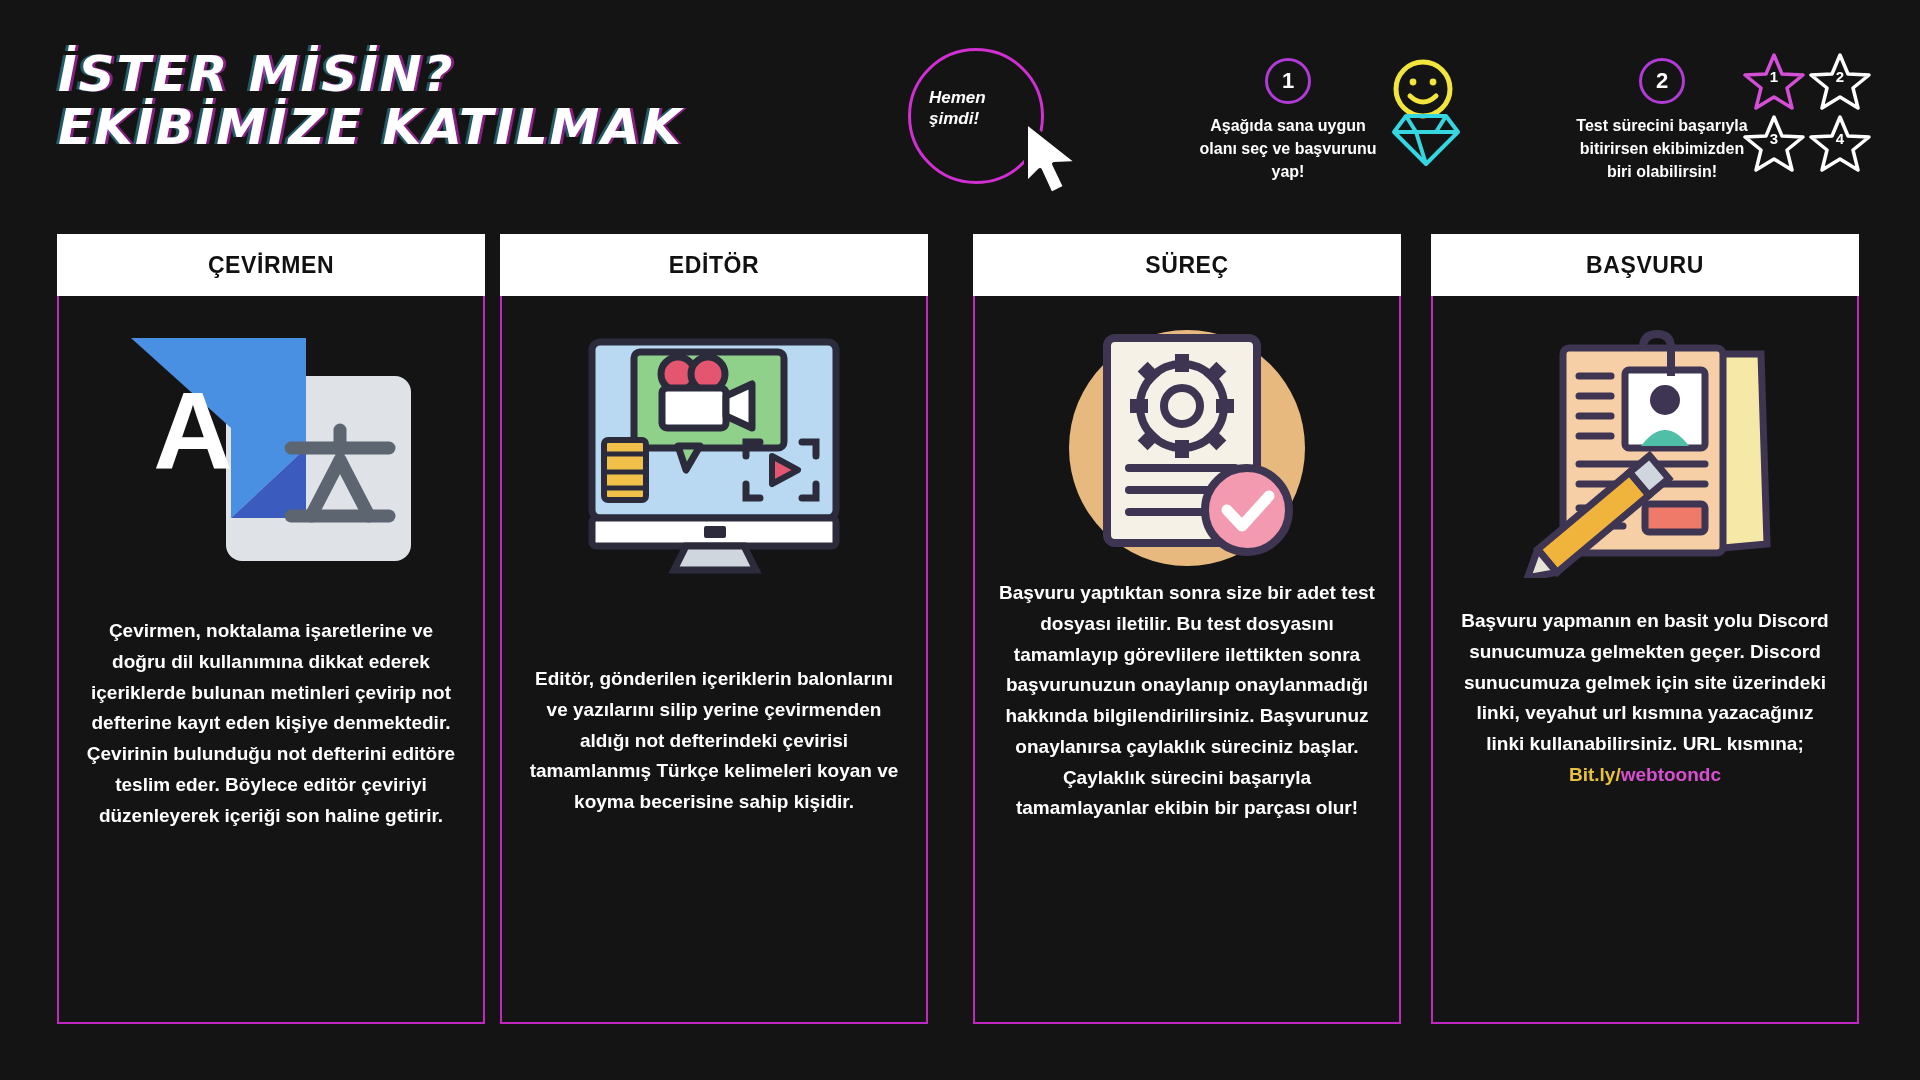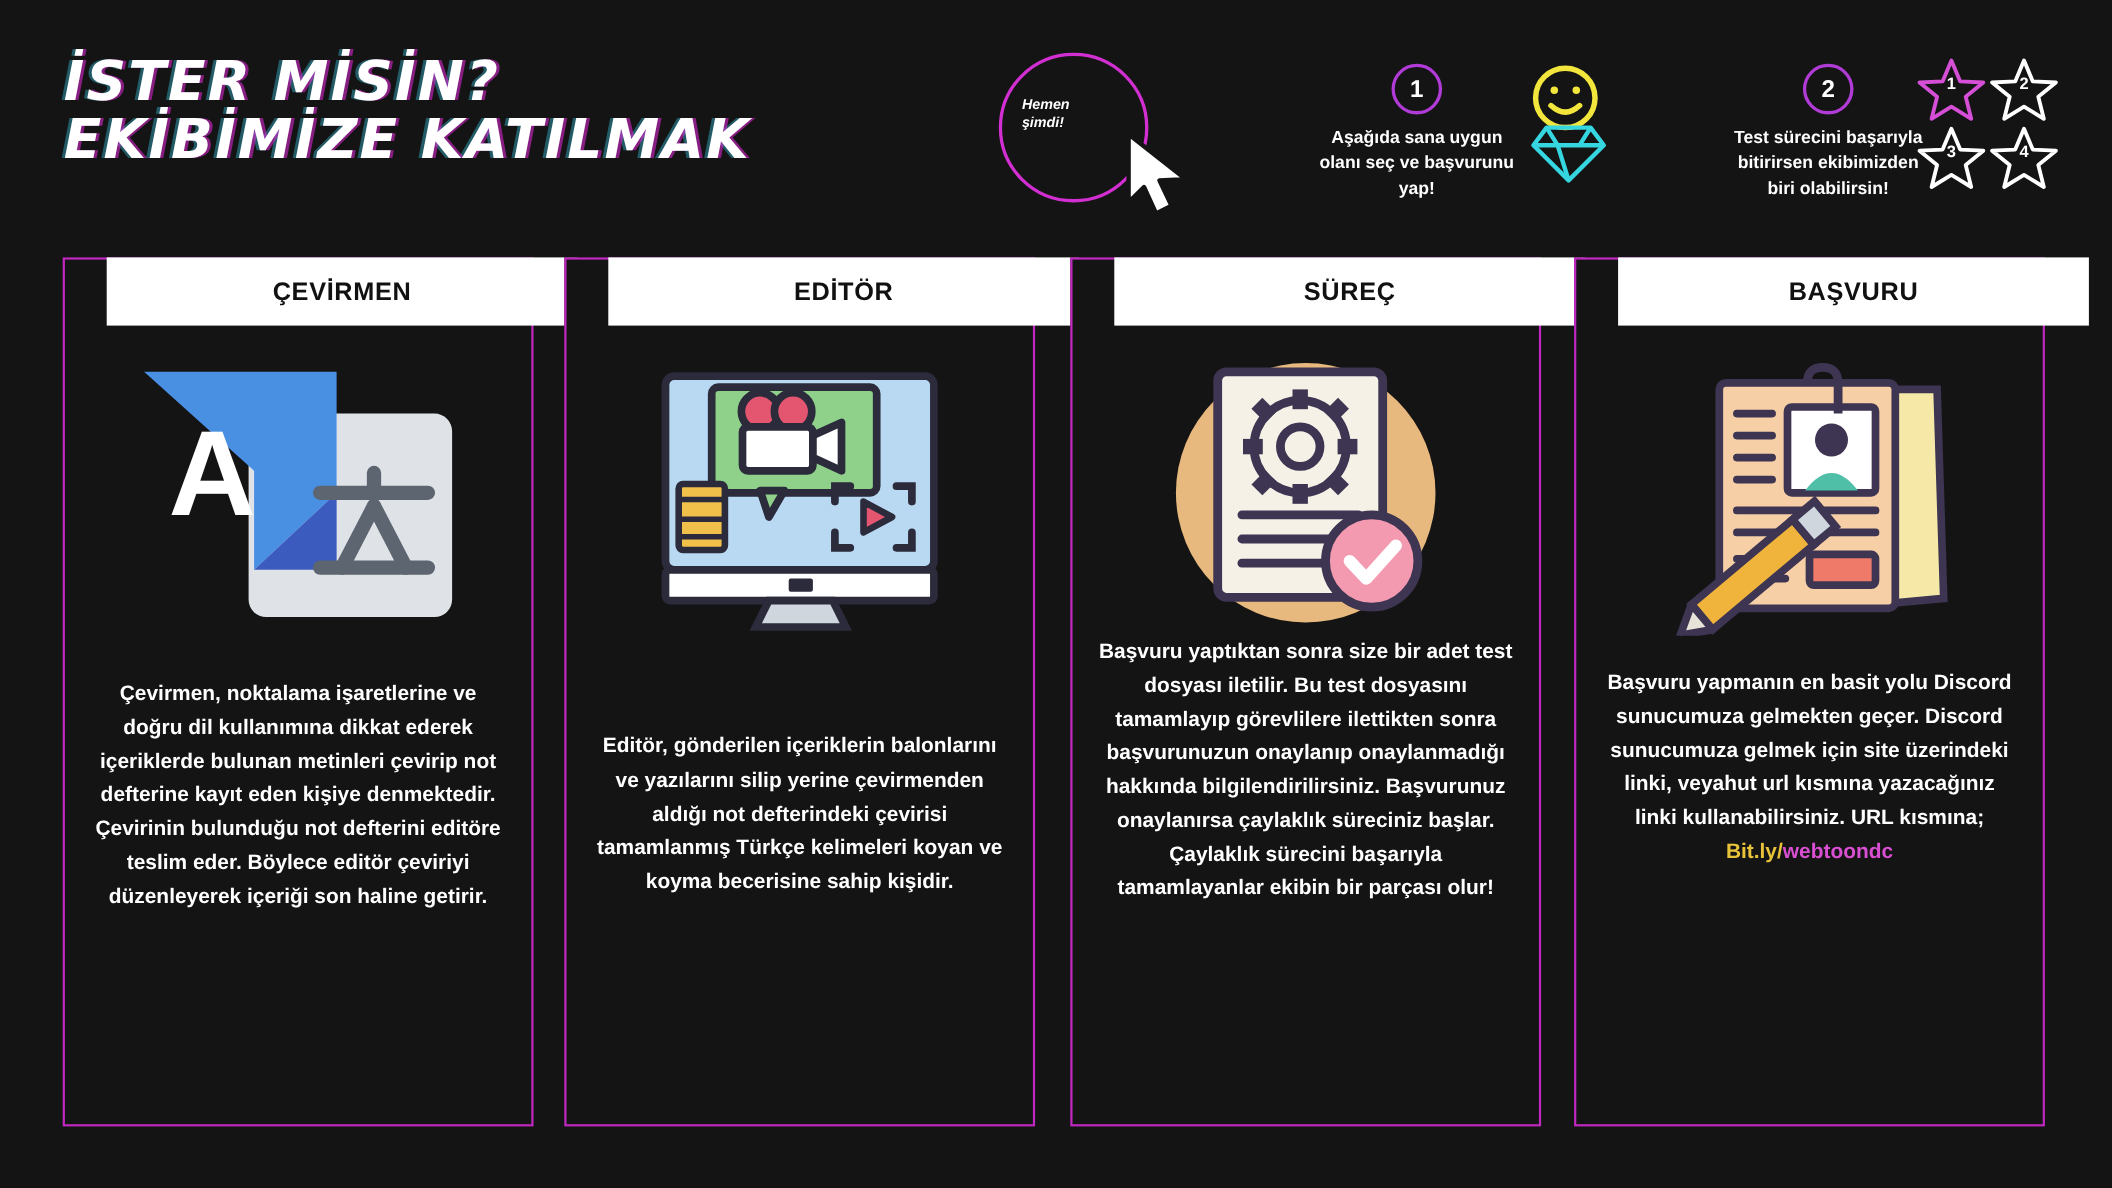--- a/index.html
+++ b/index.html
@@ -45,21 +45,21 @@
     border: 3px solid #d22fd2;
     border-radius: 50%;
   }
   .stamp-text {
     position: absolute;
     left: 18px; top: 36px;
     width: 100px;
     color: #ffffff;
     font-weight: bold;
     font-style: italic;
-    font-size: 13px;
+    font-size: 17px;
     line-height: 1.25;
     text-align: left;
   }
   .cursor-arrow {
     position: absolute;
     left: 1020px; top: 118px;
     width: 70px; height: 80px;
   }
 
   
@@ -111,30 +111,30 @@
   }
   .card {
     position: absolute;
     top: 6px;
     width: 428px;
     height: 790px;
     border: 2px solid #c128c1;
     background: #141414;
   }
   .card:nth-of-type(1) { left: 57px; }
-  .card:nth-of-type(2) { left: 513px; padding-left: 14px; }
+  .card:nth-of-type(2) { left: 500px; padding-left: 14px; }
   .card:nth-of-type(3) { left: 973px; }
   .card:nth-of-type(4) { left: 1431px; }
 
   .card-head {
     position: absolute;
     left: -2px; top: -2px;
     width: 428px; height: 62px;
     background: #ffffff;
-    display: flex; align-items: center; justify-content: center; margin-left: 40px;
+    display: flex; align-items: center; justify-content: center;
   }
   .card-head span {
     color: #111111;
     font-weight: bold;
     font-size: 23px;
     letter-spacing: 0.6px;
   }
   .card-art {
     position: absolute;
     left: 0; top: 62px;

